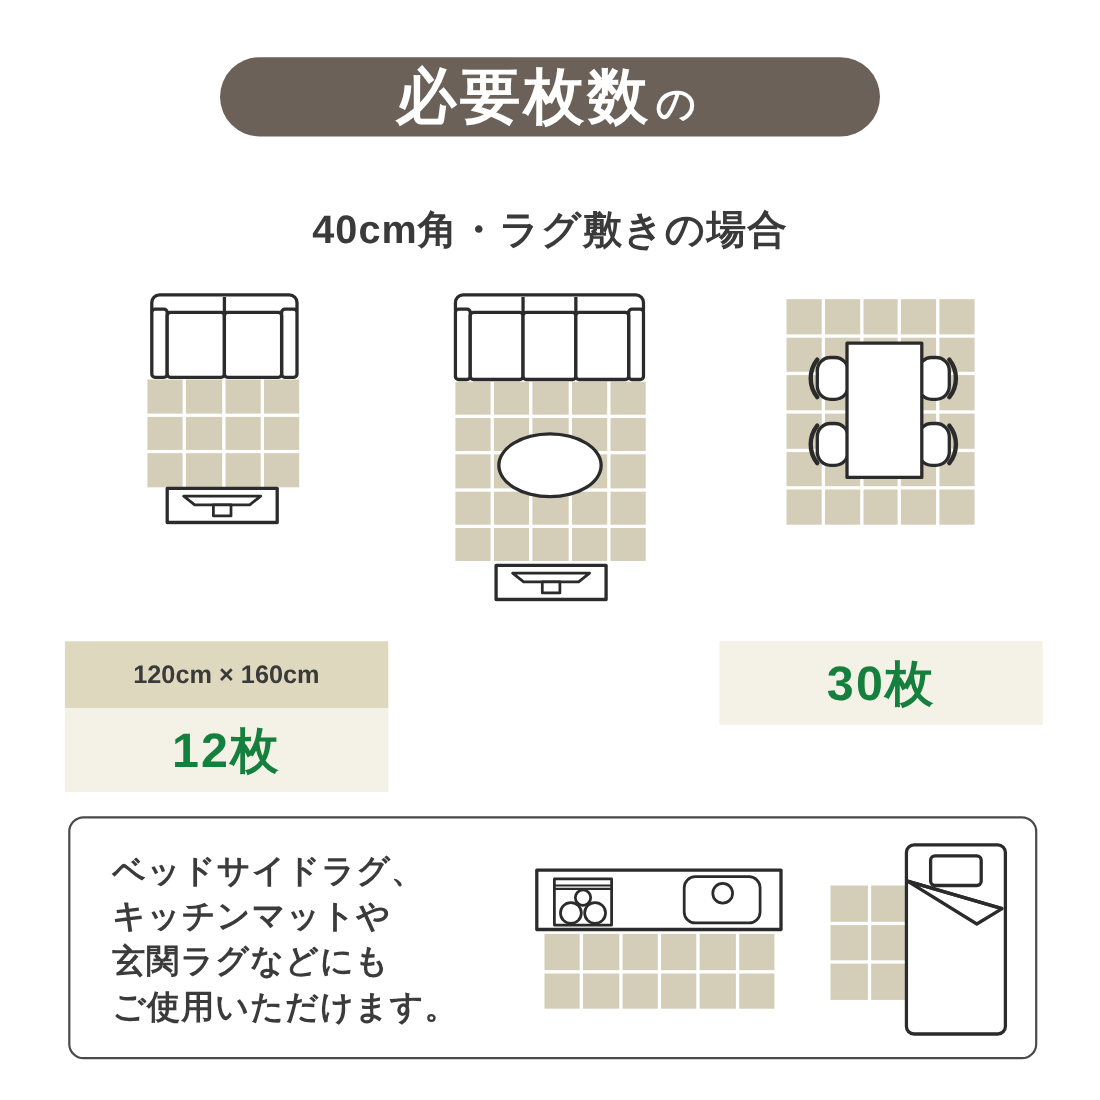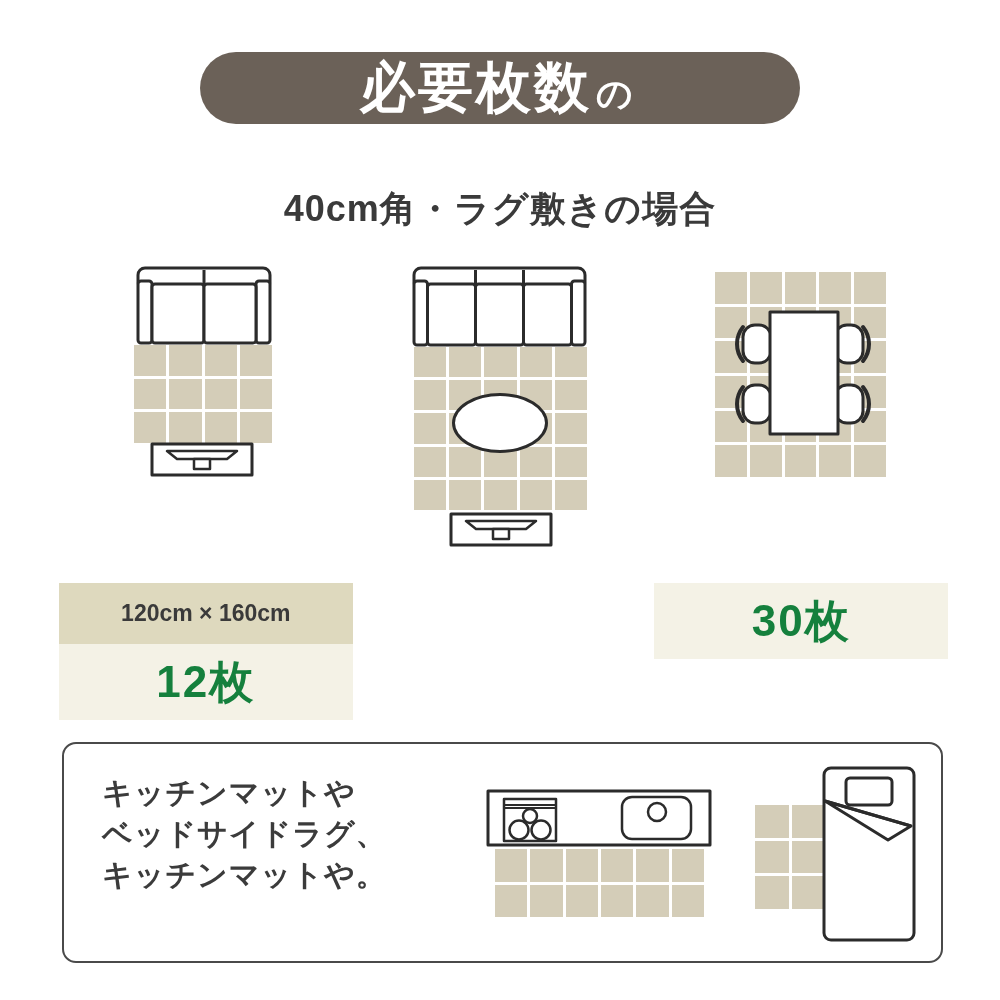--- a/index.html
+++ b/index.html
@@ -197,23 +197,24 @@
     </div>
     <div class="card">
     </div>
     <div class="card">
       <div class="card-body">30枚</div>
     </div>
   </div>
 
   <div class="note-box">
     <div class="note-text">
+      <div>ベッドサイドラグ、</div>
       <div>キッチンマットや</div>
-      <div>ベッドサイドラグ、</div>
-      <div>キッチンマットや。</div>
+      <div>玄関ラグなどにも</div>
+      <div>ご使用いただけます。</div>
     </div>
   </div>
 
   <svg class="abs" style="left:486px; top:788px;" width="226" height="60" viewBox="0 0 226 60">
     <g fill="#ffffff" stroke="#2b2b2b" stroke-linejoin="round">
       <rect x="2" y="3" width="222" height="54" stroke-width="3"></rect>
       <rect x="18" y="11" width="52" height="42" stroke-width="2.5"></rect>
       <line x1="18" y1="17" x2="70" y2="17" stroke-width="2"></line>
       <line x1="18" y1="20" x2="70" y2="20" stroke-width="2"></line>
       <circle cx="44" cy="28" r="7" stroke-width="2.5"></circle>

